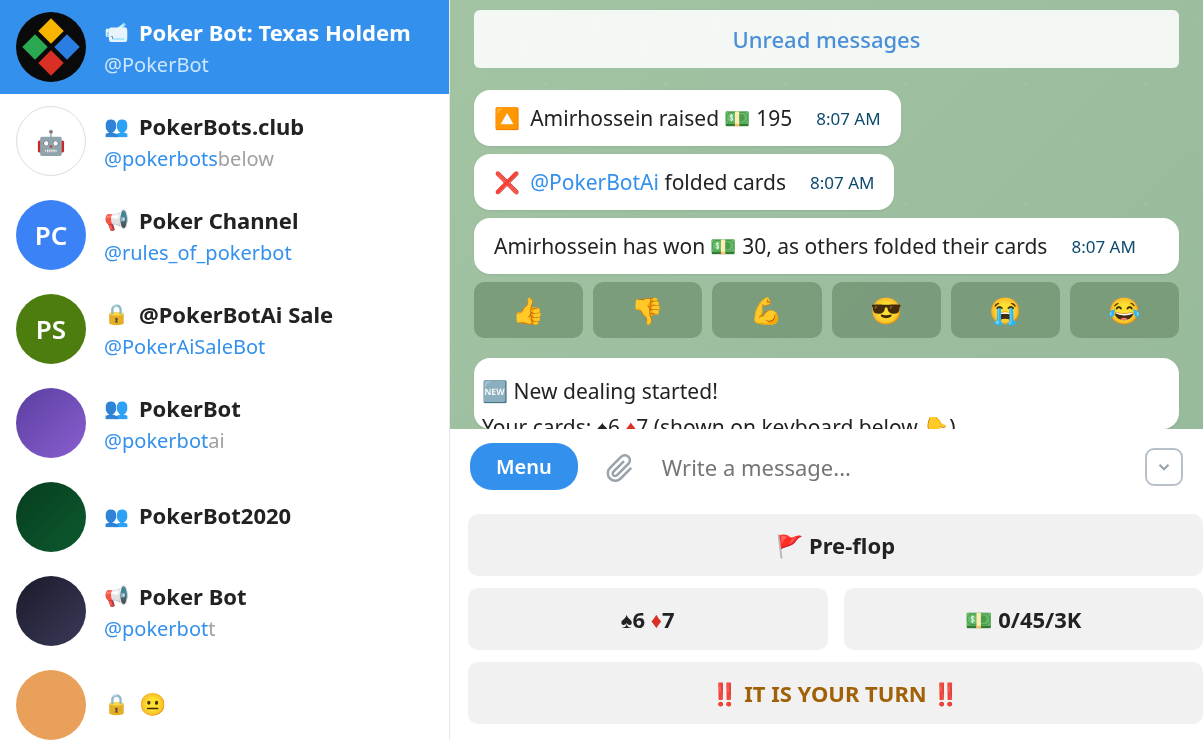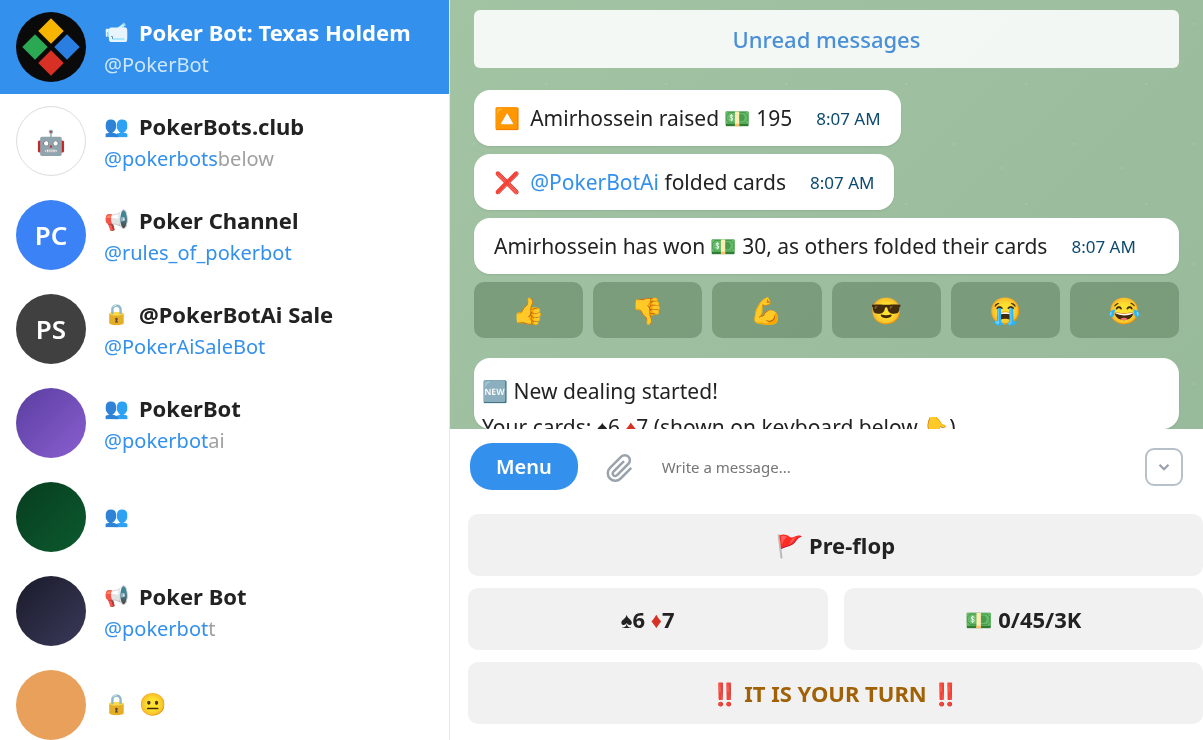--- a/index.html
+++ b/index.html
@@ -5,21 +5,21 @@
 *{box-sizing:border-box;margin:0;padding:0;font-family:system-ui,-apple-system,"Segoe UI",Roboto,sans-serif}
 body{width:1203px;height:740px;display:flex;overflow:hidden;background:#fff}
 .sidebar{width:450px;flex-shrink:0;background:#fff;overflow-y:auto;border-right:1px solid #e8e8e8}
 .chat-item{display:flex;align-items:center;padding:12px 16px;gap:18px;cursor:pointer}
 .chat-item.active{background:#3390ec}
 .chat-item:not(.active){background:#fff}
 .avatar{width:70px;height:70px;border-radius:50%;flex-shrink:0;display:flex;align-items:center;justify-content:center;font-size:26px;font-weight:600;color:#fff;position:relative;overflow:hidden}
 .av-main{background:#0a0a0a}
 .av-diamond{position:absolute;width:18px;height:18px;transform:rotate(45deg)}
 .av-pc{background:#3b82f6}
-.av-ps{background:#404040}
+.av-ps{background:#4d7c0f}
 .av-cards{background:#fff;border:1px solid #ddd;font-size:24px}
 .av-img{background:linear-gradient(135deg,#5a3ea0,#8a5fd0)}
 .av-chips{background:linear-gradient(135deg,#073d1f,#0c5a2e)}
 .av-clubcam{background:linear-gradient(135deg,#1a1a2a,#3a3a5a)}
 .chat-info{flex:1;min-width:0}
 .chat-title{font-size:22px;font-weight:700;color:#222;display:flex;align-items:center;gap:10px;margin-bottom:4px}
 .chat-item.active .chat-title{color:#fff}
 .chat-handle{font-size:20px;color:#3390ec}
 .chat-item.active .chat-handle{color:#cce7ff}
 .handle-dim{color:#a0a0a0}
@@ -34,21 +34,21 @@
 .bubble .time{font-size:17px;color:#0c4a6e;margin-left:14px}
 .bubble-wide{max-width:none}
 .mention{color:#3390ec}
 .reactions{display:flex;gap:10px;margin-bottom:12px}
 .react-btn{flex:1;background:rgba(118,150,118,.85);border-radius:10px;padding:10px 0;text-align:center;font-size:26px;cursor:pointer}
 .deal-bubble{background:#fff;border-radius:16px;padding:16px 8px;font-size:21px;color:#222;line-height:1.7;box-shadow:0 1px 2px rgba(0,0,0,.08);overflow:hidden;max-height:112px}
 .red{color:#d93025}
 .input-row{display:flex;align-items:center;gap:27px;padding:14px 20px;background:#fff;z-index:2}
 .menu-btn{background:#3390ec;color:#fff;font-size:20px;font-weight:600;padding:10px 26px;border-radius:22px;cursor:pointer}
 .attach{color:#9aa2ab;cursor:pointer;display:flex}
-.msg-input{flex:1;border:none;outline:none;font-size:15px;color:#701a75;background:transparent}
+.msg-input{flex:1;border:none;outline:none;font-size:22px;color:#701a75;background:transparent}
 .kbd-toggle{width:38px;height:38px;border:2px solid #b8c0ca;border-radius:9px;display:flex;align-items:center;justify-content:center;color:#9aa2ab;cursor:pointer}
 .keyboard{background:#fff;padding:10px 0 16px 18px;display:flex;flex-direction:column;gap:12px;z-index:2}
 .kbd-row{display:flex;gap:16px}
 .kbd-btn{flex:1;background:#f1f1f1;border-radius:10px;padding:16px 0;text-align:center;font-size:22px;font-weight:700;color:#222;cursor:pointer}
 .kbd-btn.turn{color:#a16207}
 </style>
 </head>
 <body>
 
 <div class="sidebar">
@@ -110,20 +110,21 @@
         </div>
       <div class="chat-handle"><span>@pokerbot</span><span class="handle-dim">ai</span></div>
     </div>
   </div>
 
   <div class="chat-item">
     <div class="avatar av-chips"></div>
     <div class="chat-info">
       <div class="chat-title">
           <span class="title-icon">👥</span>
+          <span>PokerBot2020</span>
         </div>
     </div>
   </div>
 
   <div class="chat-item">
     <div class="avatar av-clubcam"></div>
     <div class="chat-info">
       <div class="chat-title">
           <span class="title-icon">📢</span>
           <span>Poker Bot</span>

